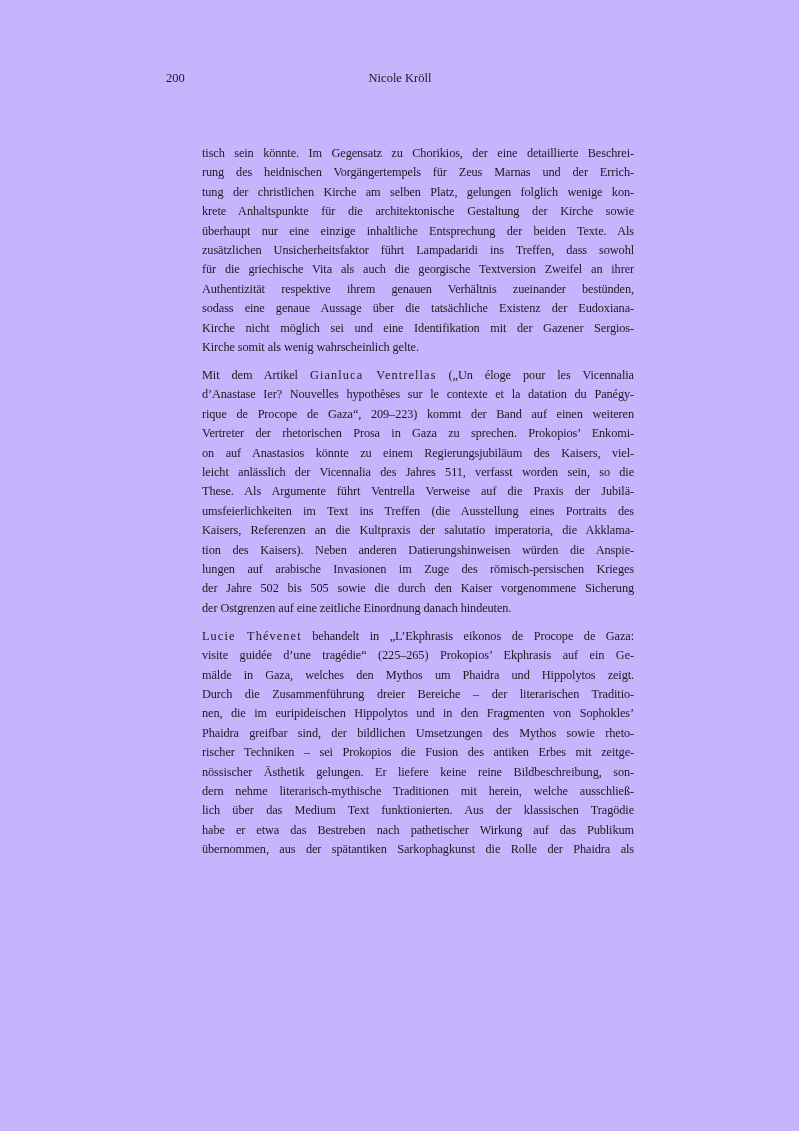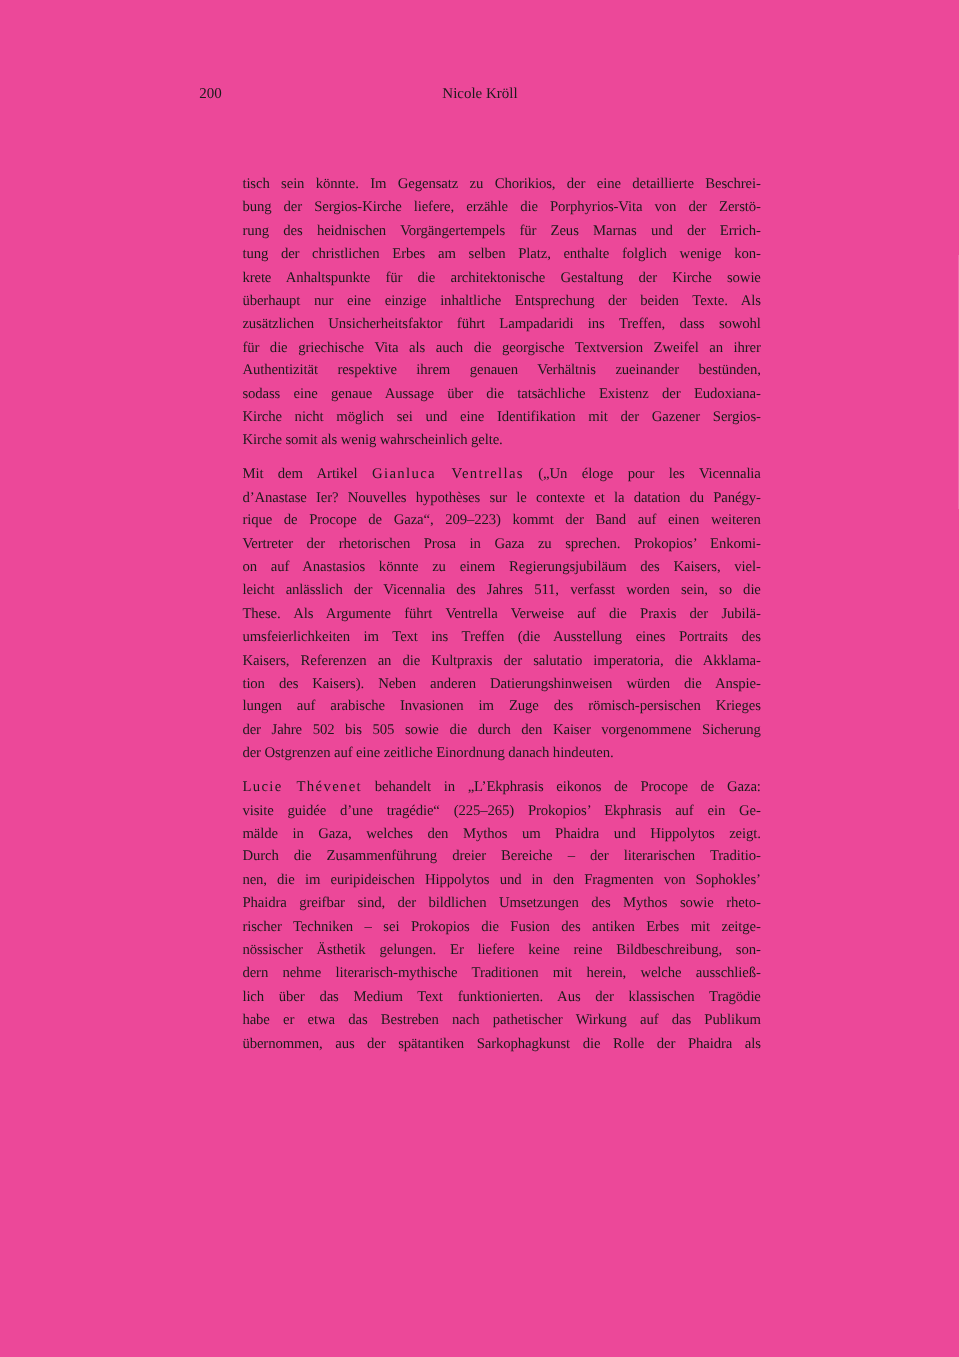--- a/index.html
+++ b/index.html
@@ -11,21 +11,21 @@
     width: 799px;
     height: 1131px;
     position: relative;
     font-family: "Liberation Serif", "DejaVu Serif", serif;
     color: #1b1b1b;
     overflow: hidden;
   }
   .page {
     position: absolute;
     inset: 0;
-    background: #ec4899;
+    background: #c4b5fd;
   }
   .page-header {
     position: absolute;
     left: 166px;
     top: 70px;
     width: 468px;
     height: 20px;
     font-size: 12.5px;
     line-height: 16px;
   }
@@ -73,23 +73,22 @@
 <div class="page">
 
   <header class="page-header">
     <span class="page-number">200</span>
     <span class="running-title">Nicole Kröll</span>
   </header>
 
   <main class="text-block">
       <div class="paragraph">
         <div class="line"><span class="run-n">tisch sein könnte. Im Gegensatz zu Chorikios, der eine detaillierte Beschrei-</span></div>
-        <div class="line"><span class="run-n">bung der Sergios-Kirche liefere, erzähle die Porphyrios-Vita von der Zerstö-</span></div>
         <div class="line"><span class="run-n">rung des heidnischen Vorgängertempels für Zeus Marnas und der Errich-</span></div>
-        <div class="line"><span class="run-n">tung der christlichen Erbes am selben Platz, enthalte folglich wenige kon-</span></div>
+        <div class="line"><span class="run-n">tung der christlichen Kirche am selben Platz, gelungen folglich wenige kon-</span></div>
         <div class="line"><span class="run-n">krete Anhaltspunkte für die architektonische Gestaltung der Kirche sowie</span></div>
         <div class="line"><span class="run-n">überhaupt nur eine einzige inhaltliche Entsprechung der beiden Texte. Als</span></div>
         <div class="line"><span class="run-n">zusätzlichen Unsicherheitsfaktor führt Lampadaridi ins Treffen, dass sowohl</span></div>
         <div class="line"><span class="run-n">für die griechische Vita als auch die georgische Textversion Zweifel an ihrer</span></div>
         <div class="line"><span class="run-n">Authentizität respektive ihrem genauen Verhältnis zueinander bestünden,</span></div>
         <div class="line"><span class="run-n">sodass eine genaue Aussage über die tatsächliche Existenz der Eudoxiana-</span></div>
         <div class="line"><span class="run-n">Kirche nicht möglich sei und eine Identifikation mit der Gazener Sergios-</span></div>
         <div class="line line-last"><span class="run-n">Kirche somit als wenig wahrscheinlich gelte.</span></div>
       </div>
       <div class="paragraph">

